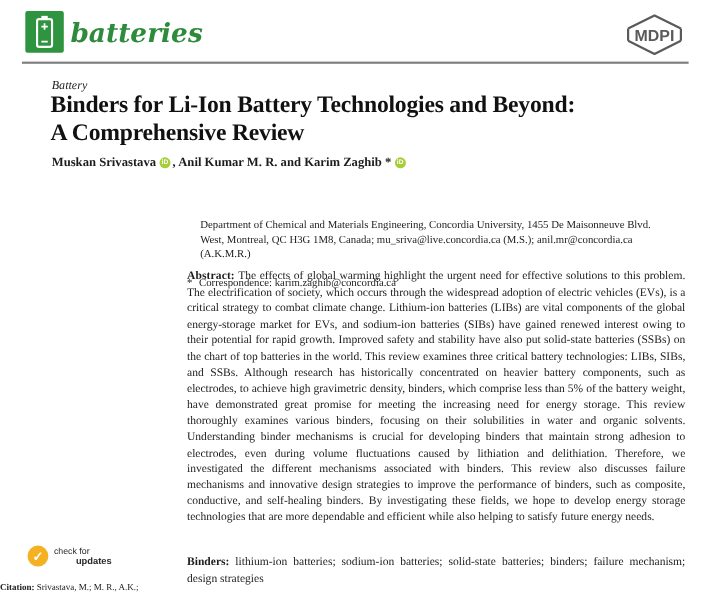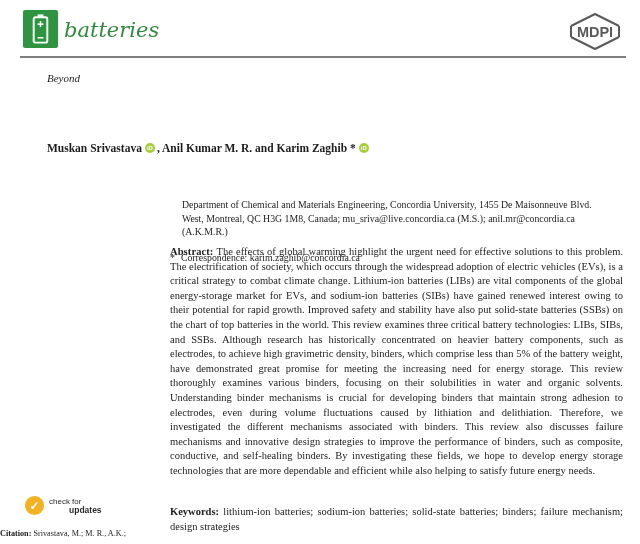--- a/index.html
+++ b/index.html
@@ -7,22 +7,22 @@
     position:relative;width:640px;height:544px;background:#fff;overflow:hidden;
     font-family:"Liberation Serif","DejaVu Serif",serif;color:#1c1c1c;
   }
   
   .logo-box{
     position:absolute;left:23px;top:10px;width:35px;height:38px;
     background:var(--brand-green,#2e9440);border-radius:2px;
     display:flex;align-items:center;justify-content:center;
   }
   .journal-name{
-    position:absolute;left:64px;top:15px;font-size:21px;line-height:30px;
-    font-style:italic;font-weight:normal;color:var(--logo-text-green,#2e8b3c);
+    position:absolute;left:64px;top:15px;font-size:24px;line-height:30px;
+    font-style:italic;font-weight:bold;color:var(--logo-text-green,#2e8b3c);
     font-family:"DejaVu Serif","Liberation Serif",serif;
   }
   .mdpi-logo{position:absolute;left:567px;top:11px;width:56px;height:40px;}
   .header-rule{
     position:absolute;left:20px;top:56px;width:606px;height:0;
     border-top:2px solid var(--rule-gray,#7f7f7f);
   }
   
   .article-type{position:absolute;left:47px;top:72px;font-size:11px;font-style:italic;}
   .article-title{
@@ -80,41 +80,45 @@
 
   <svg class="mdpi-logo" viewBox="0 0 56 40">
     <path d="M4,15 L28,3 L52,15" fill="none" stroke="var(--mdpi-gray,#5a5a5c)" stroke-width="2" stroke-linejoin="round"></path>
     <path d="M4,15 L4,26 M52,15 L52,26" fill="none" stroke="var(--mdpi-gray,#5a5a5c)" stroke-width="2"></path>
     <path d="M4,26 L28,38 L52,26" fill="none" stroke="var(--mdpi-gray,#5a5a5c)" stroke-width="2" stroke-linejoin="round"></path>
     <text x="28" y="26" text-anchor="middle" font-family="Liberation Sans, sans-serif" font-size="14.5" font-weight="bold" fill="var(--mdpi-gray,#5a5a5c)">MDPI</text>
   </svg>
 
   <div class="header-rule"></div>
 
-  <div class="article-type">Beyond</div>
+  <div class="article-type">Battery</div>
+  <div class="article-title">
+    <div>Binders for Li-Ion Battery Technologies and Beyond:</div>
+    <div>A Comprehensive Review</div>
+  </div>
 
   <div class="authors">
     <span>Muskan Srivastava</span><span class="orcid">iD</span><span>, Anil Kumar M. R. and Karim Zaghib *</span><span class="orcid">iD</span>
   </div>
 
   <div class="right-col affiliation" style="position:absolute;">
     <p class="affil-line">Department of Chemical and Materials Engineering, Concordia University, 1455 De Maisonneuve Blvd. West, Montreal, QC H3G 1M8, Canada; mu_sriva@live.concordia.ca (M.S.); anil.mr@concordia.ca (A.K.M.R.)</p>
     <div class="correspondence">
       <span>*</span>
       <span>Correspondence: karim.zaghib@concordia.ca</span>
     </div>
   </div>
 
   <div class="right-col abstract" style="position:absolute;">
     <b>Abstract:</b>
     <span>The effects of global warming highlight the urgent need for effective solutions to this problem. The electrification of society, which occurs through the widespread adoption of electric vehicles (EVs), is a critical strategy to combat climate change. Lithium-ion batteries (LIBs) are vital components of the global energy-storage market for EVs, and sodium-ion batteries (SIBs) have gained renewed interest owing to their potential for rapid growth. Improved safety and stability have also put solid-state batteries (SSBs) on the chart of top batteries in the world. This review examines three critical battery technologies: LIBs, SIBs, and SSBs. Although research has historically concentrated on heavier battery components, such as electrodes, to achieve high gravimetric density, binders, which comprise less than 5% of the battery weight, have demonstrated great promise for meeting the increasing need for energy storage. This review thoroughly examines various binders, focusing on their solubilities in water and organic solvents. Understanding binder mechanisms is crucial for developing binders that maintain strong adhesion to electrodes, even during volume fluctuations caused by lithiation and delithiation. Therefore, we investigated the different mechanisms associated with binders. This review also discusses failure mechanisms and innovative design strategies to improve the performance of binders, such as composite, conductive, and self-healing binders. By investigating these fields, we hope to develop energy storage technologies that are more dependable and efficient while also helping to satisfy future energy needs.</span>
   </div>
 
   <div class="right-col keywords" style="position:absolute;">
-    <b>Keywords:</b>
+    <b>Binders:</b>
     <span>lithium-ion batteries; sodium-ion batteries; solid-state batteries; binders; failure mechanism; design strategies</span>
   </div>
 
   <div class="check-badge">
     <div class="check-circle">✓</div>
     <div class="check-text">
       <div class="l1">check for</div>
       <div class="l2">updates</div>
     </div>
   </div>

